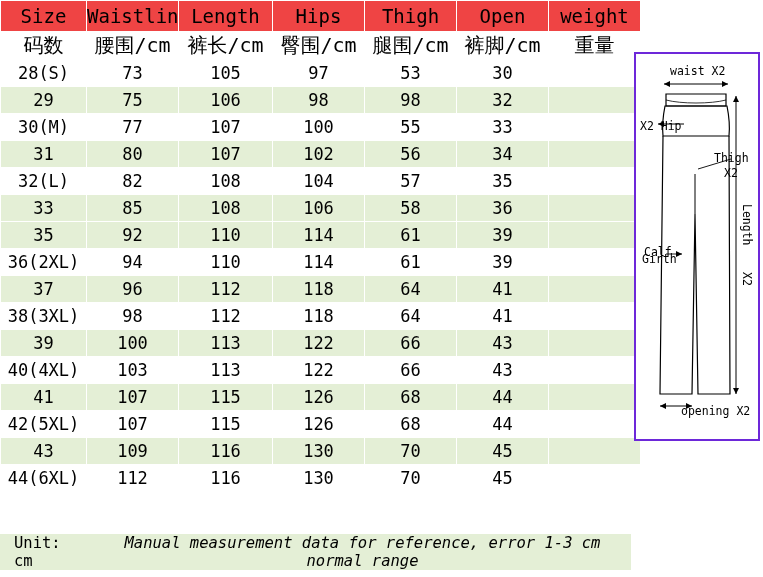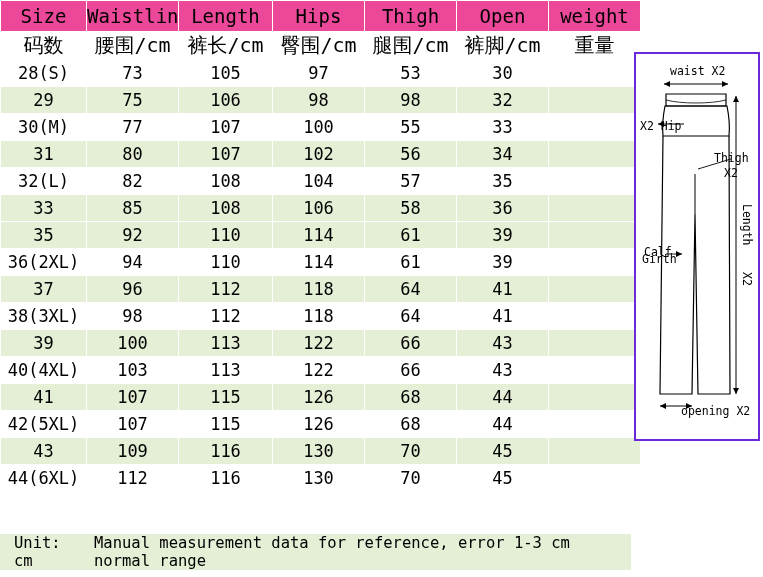--- a/index.html
+++ b/index.html
@@ -31,21 +31,21 @@
     vertical-align: middle;
     font-family: "DejaVu Sans Mono", monospace;
     padding: 0;
     white-space: nowrap;
     overflow: hidden;
   }
   .row-head td {
     height: 30px;
     font-size: 19px;
     color: #000000;
-    background: #ec4899;
+    background: #ef4444;
   }
   .row-head-cn td {
     height: 25px;
     font-size: 20px;
     color: #000000;
     background: #ffffff;
   }
   .data-row td {
     height: 26px;
     font-size: 17px;
@@ -86,22 +86,23 @@
     box-sizing: border-box;
   }
   .footer .unit {
     width: 86px;
     text-align: left;
     padding-left: 14px;
     box-sizing: border-box;
   }
   .footer .note {
     flex: 1;
-    text-align: left;
+    text-align: center;
     padding-left: 8px;
+    font-style: italic;
   }
   .footer-right {
     position: absolute;
     left: 631px;
     top: 534px;
     width: 132px;
     height: 36px;
     background: #ffffff;
   }
 

